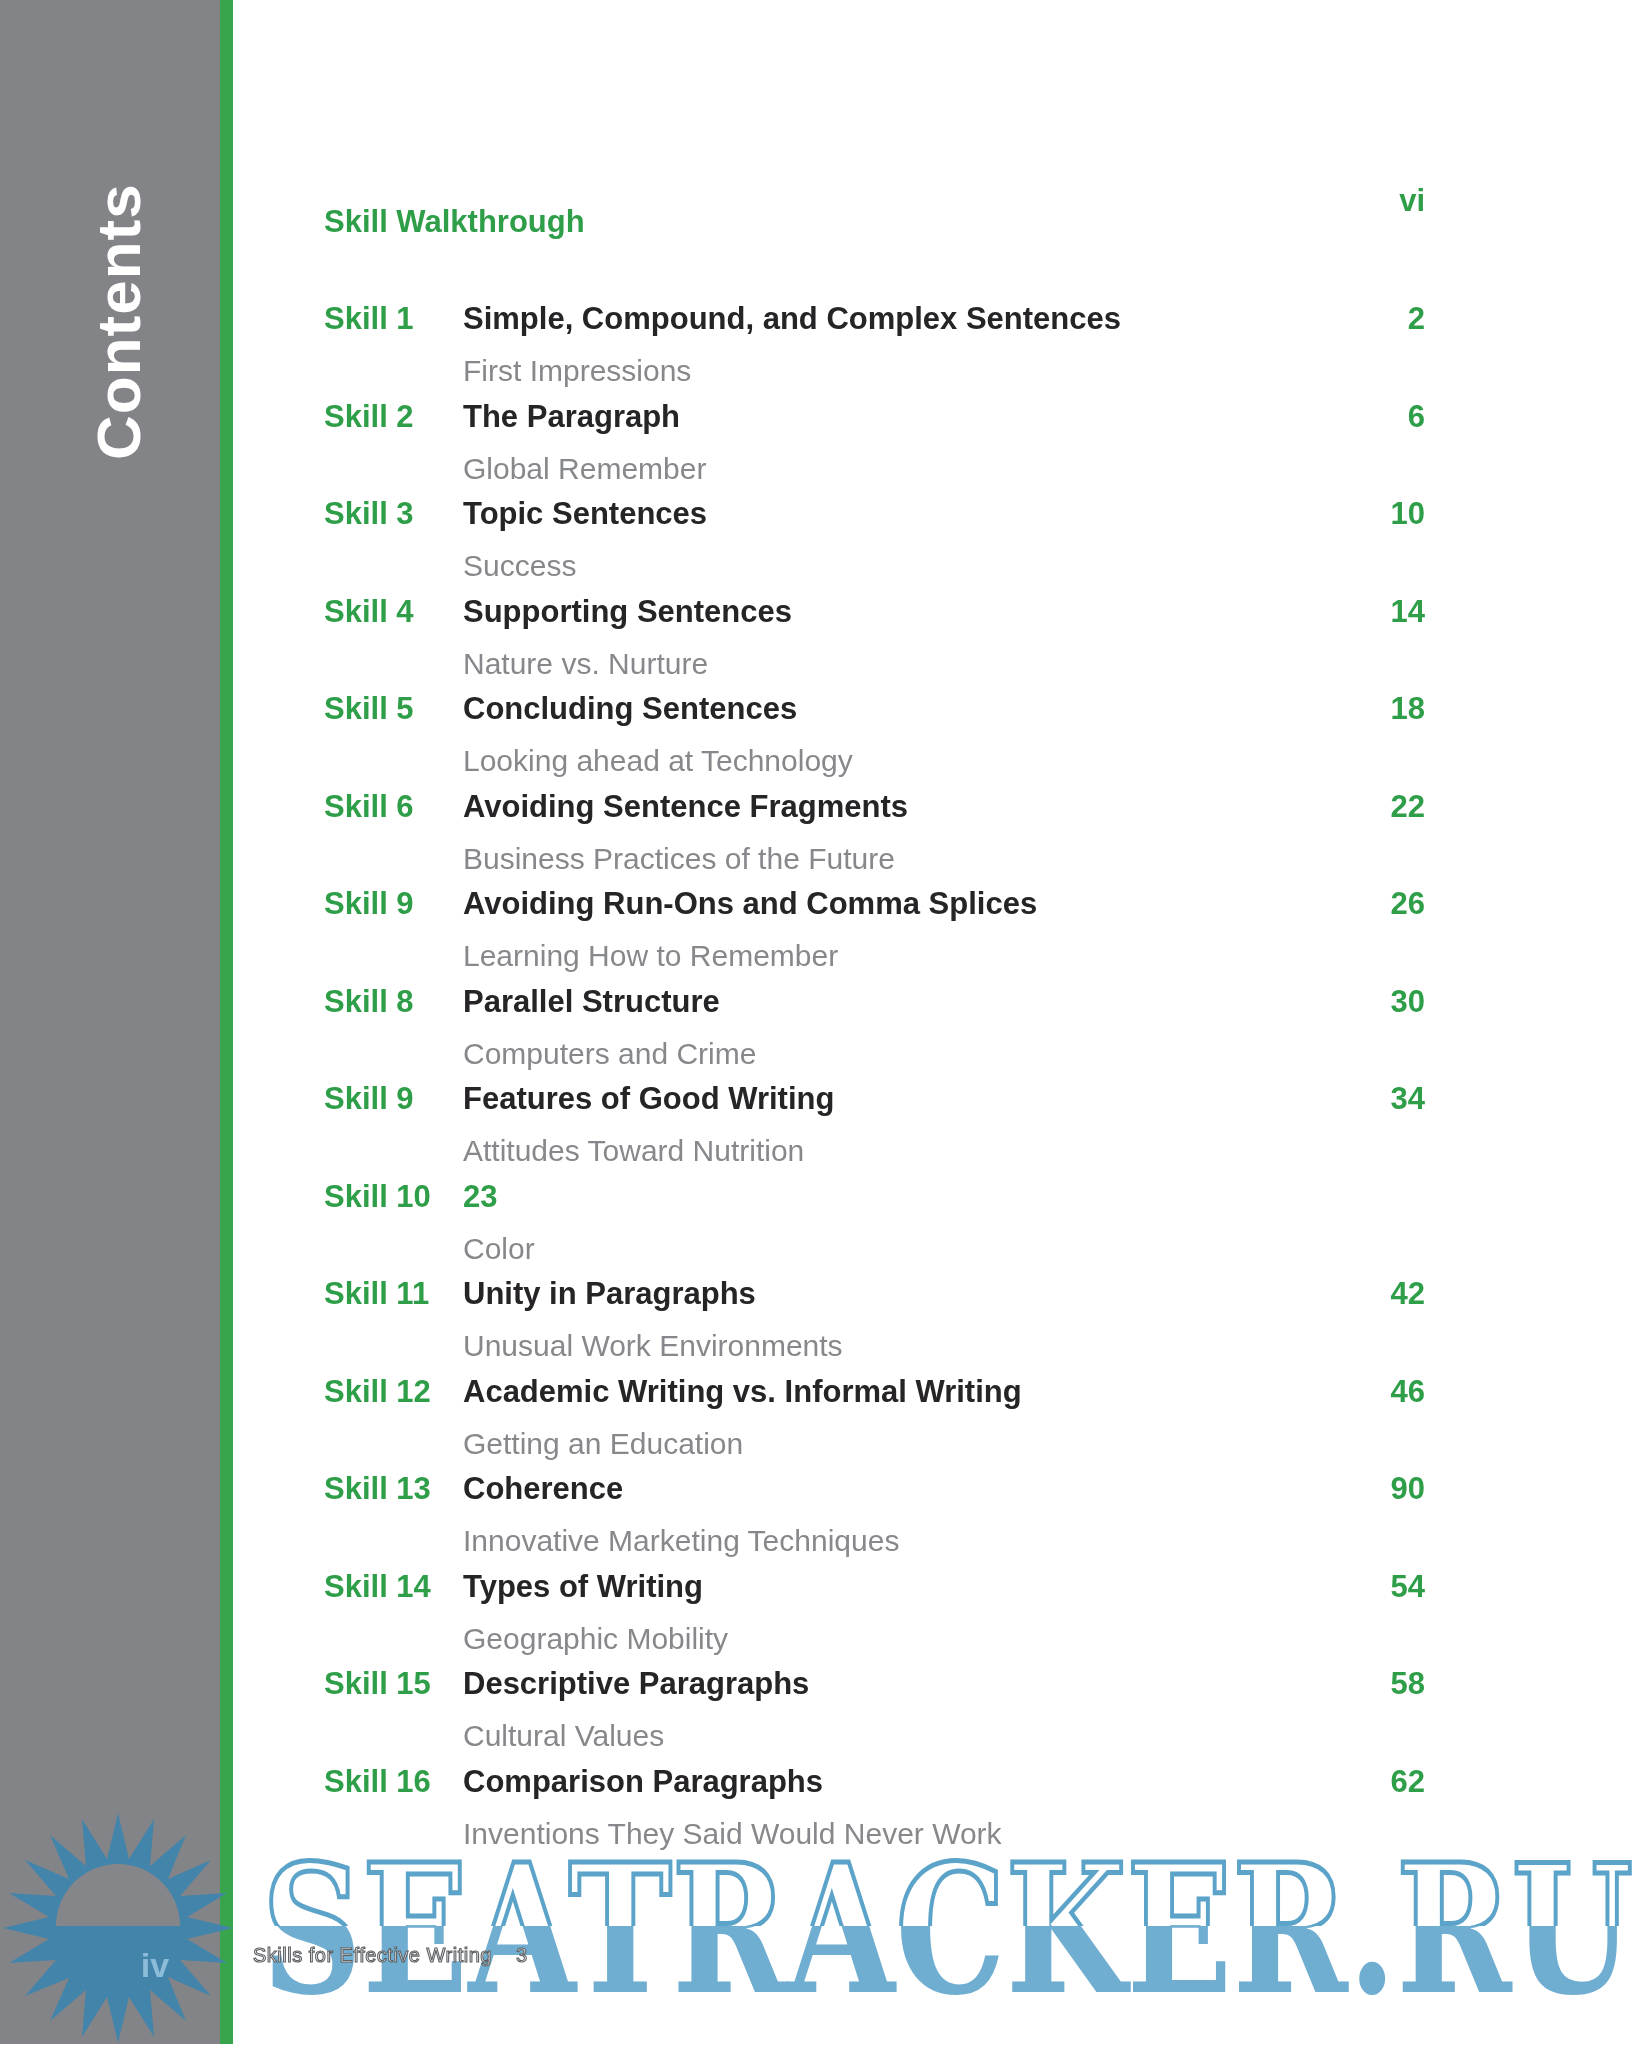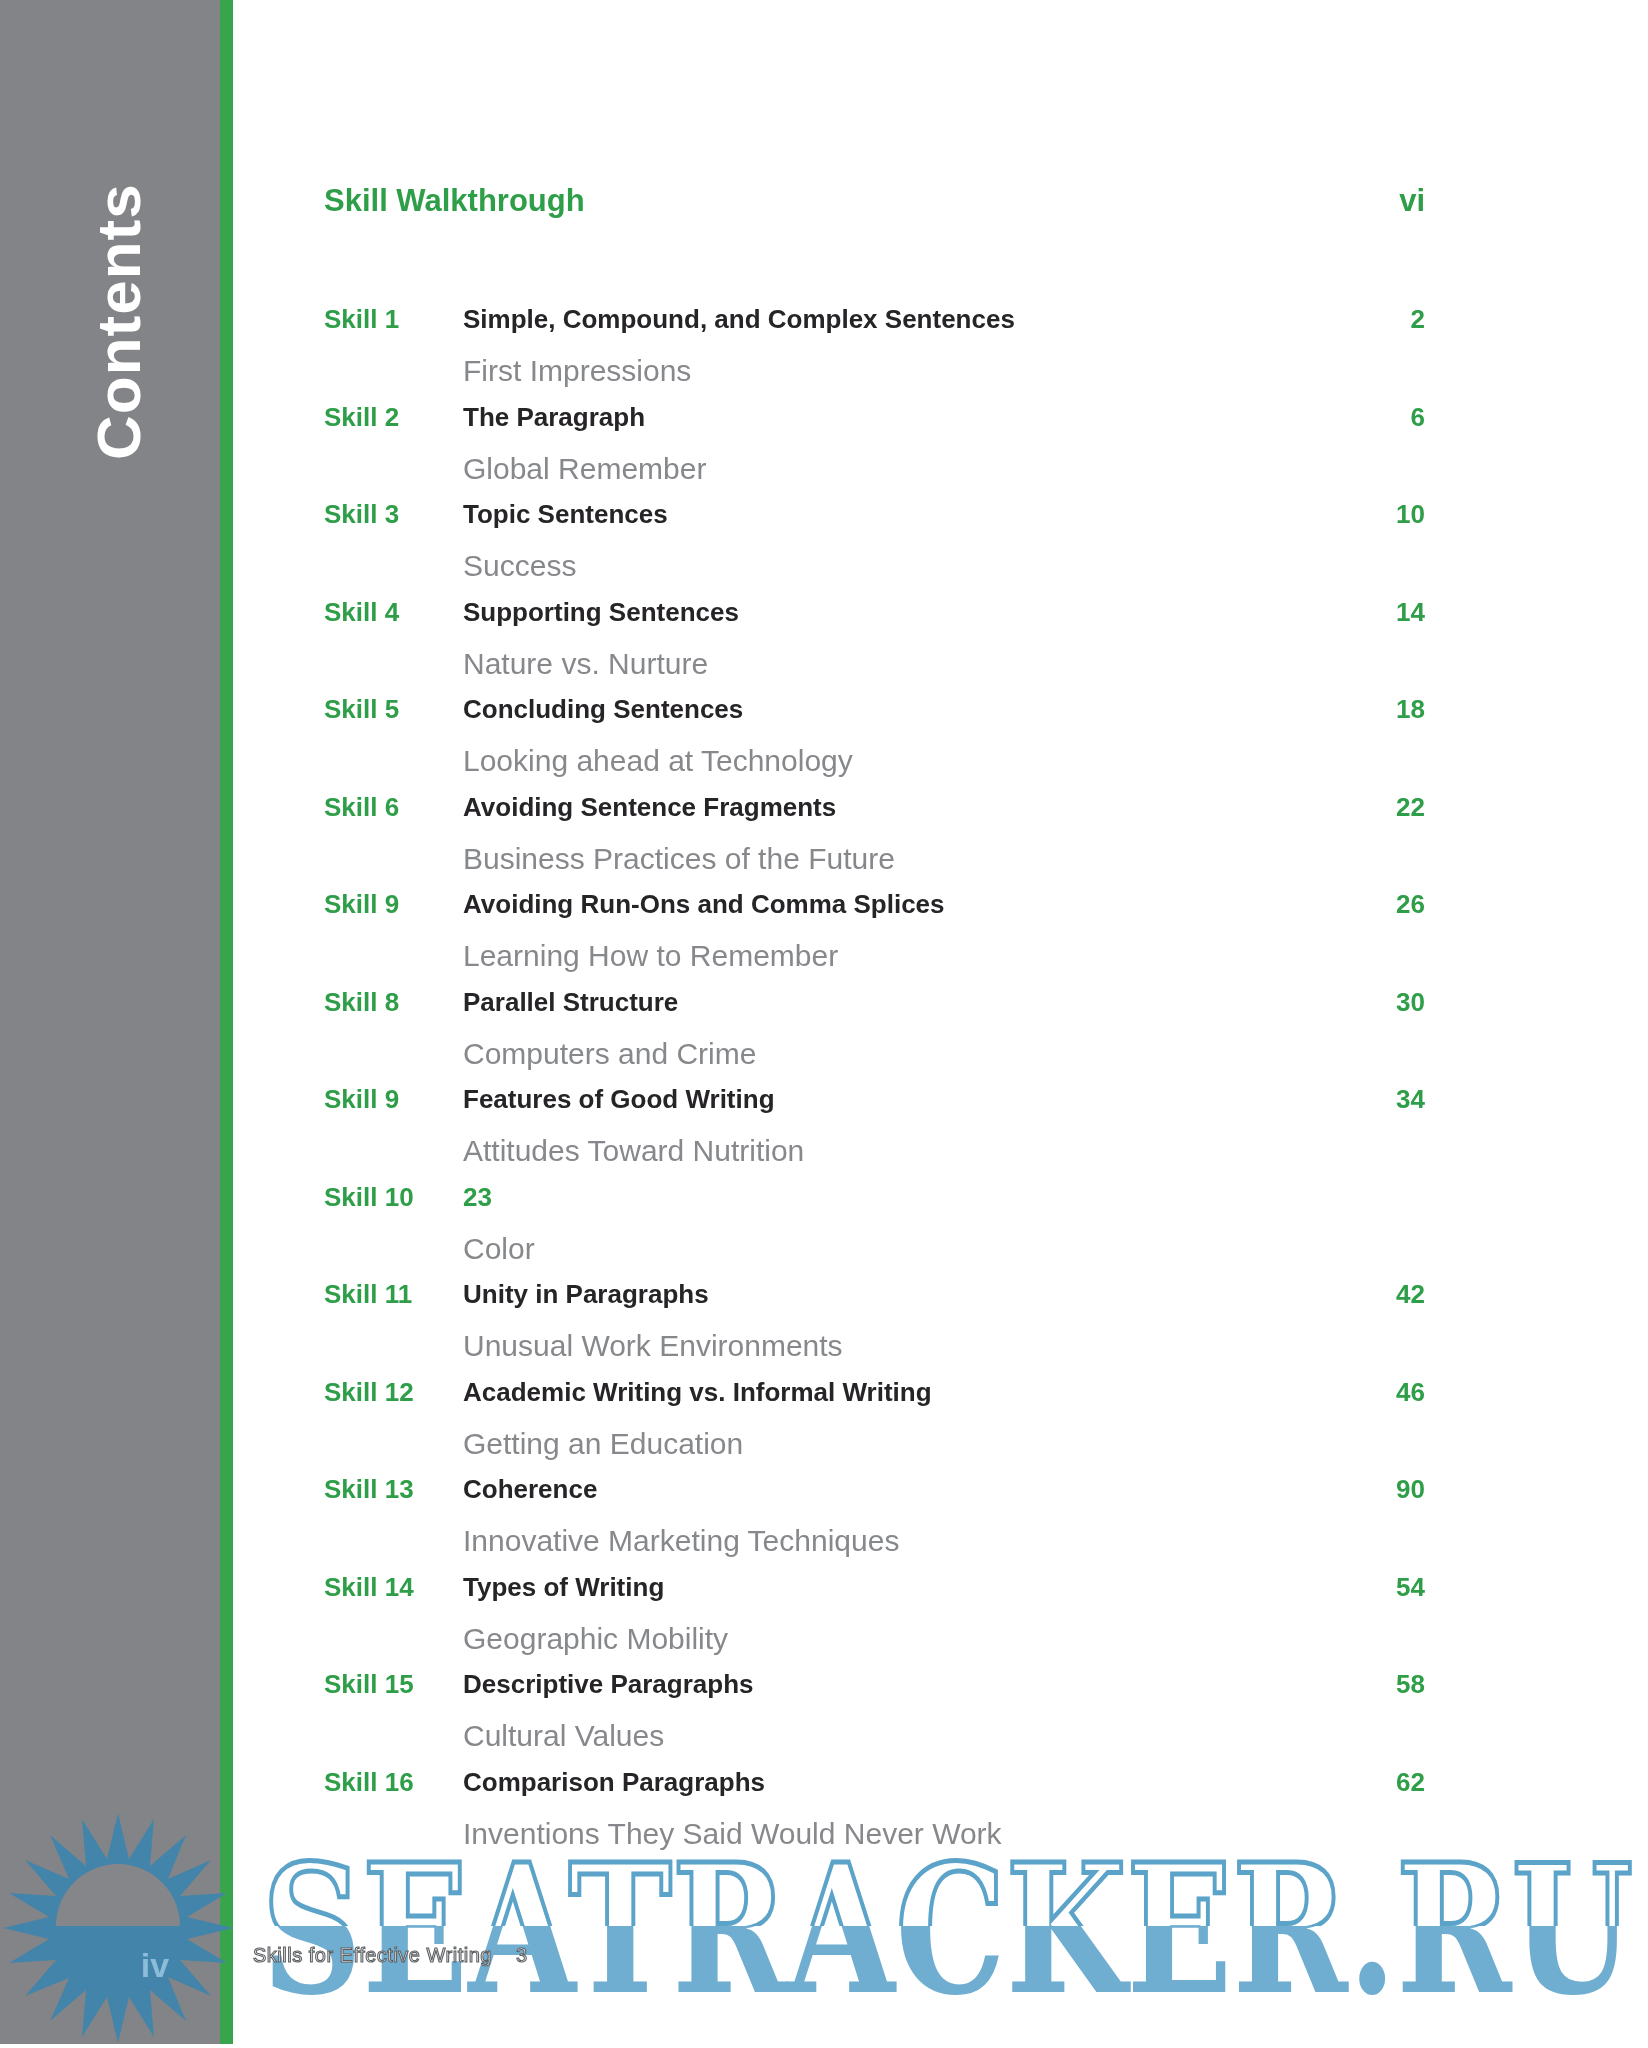--- a/index.html
+++ b/index.html
@@ -13,25 +13,25 @@
   .contents-vert{
     position:absolute;left:78px;top:186px;height:272px;width:80px;
     writing-mode:vertical-rl;transform:rotate(180deg);
     display:flex;align-items:center;justify-content:center;
     color:#ffffff;font-size:62px;font-weight:bold;letter-spacing:1px;
   }
   
   .toc{position:absolute;left:324px;top:0;width:1101px;}
   .toc-header{position:absolute;top:183px;left:0;width:1101px;display:flex;
     font-size:31px;font-weight:bold;line-height:36px;color:#2f9e48;}
-  .toc-header .hd-label{flex:1;}
+  .toc-header .hd-label{flex:1;margin-top:21px;}
   .toc-header .hd-page{text-align:right;}
   .rows{position:absolute;top:301px;left:0;width:1101px;}
   .row{height:97.5px;}
-  .line1{display:flex;font-size:26px;font-weight:bold;line-height:36px;}
+  .line1{display:flex;font-size:31px;font-weight:bold;line-height:36px;}
   .line1 .label{width:139px;color:#2f9e48;}
   .line1 .title{flex:1;color:#262427;}
   .line1 .pg{color:#2f9e48;text-align:right;white-space:nowrap;}
   .line2{margin-left:139px;margin-top:16px;font-size:30px;line-height:36px;color:#86888b;}
   
   .wm-svg{position:absolute;left:0;top:0;width:1648px;height:2048px;pointer-events:none;}
   .footer-line{
     position:absolute;left:253px;top:1938px;z-index:5;
     font-size:20px;line-height:34px;color:#fdfdfd;
     -webkit-text-stroke:1.1px #5d6063;letter-spacing:0.5px;white-space:nowrap;

